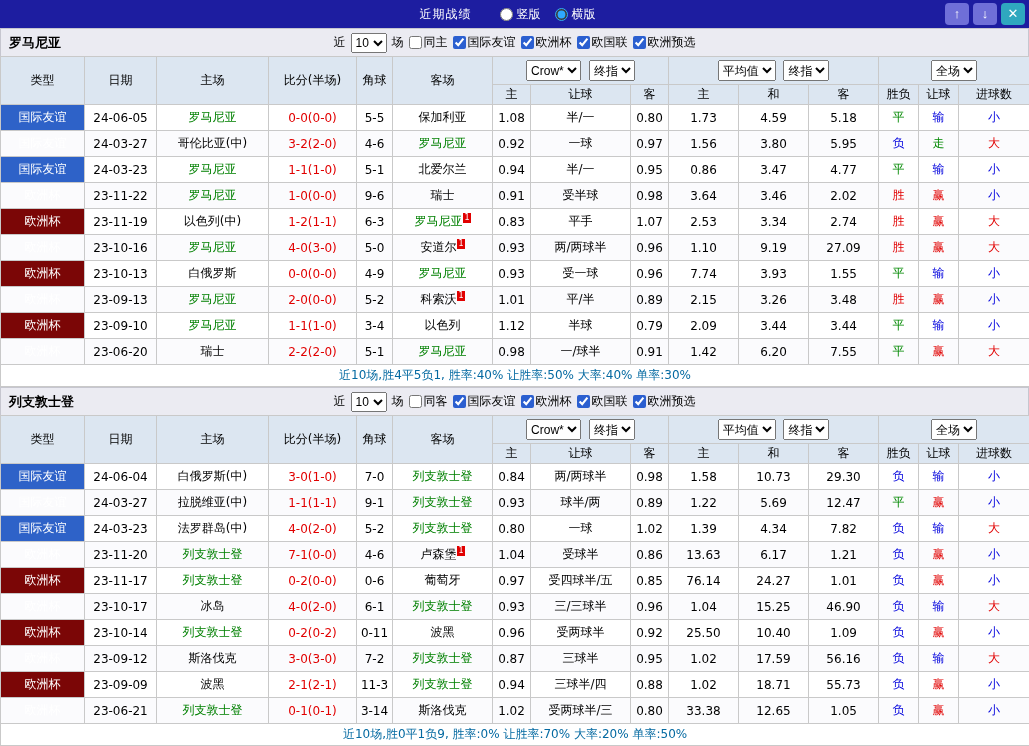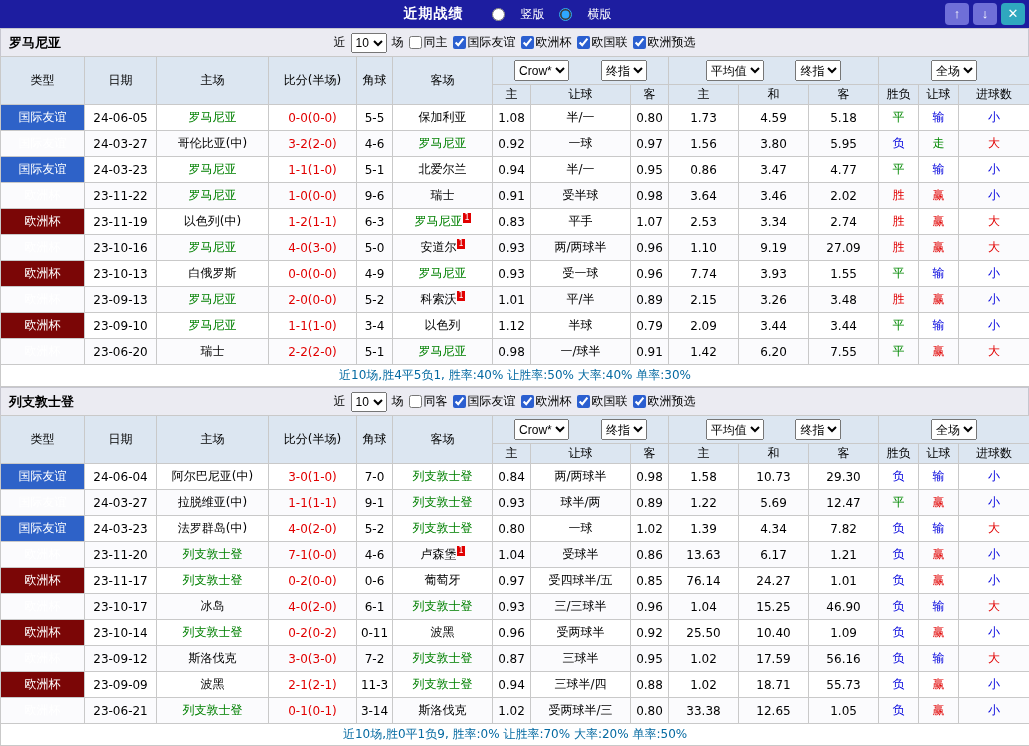--- a/index.html
+++ b/index.html
@@ -2,22 +2,22 @@
 <html><head>
 <meta charset="utf-8">
 <style>
   * { box-sizing: border-box; margin: 0; padding: 0; }
   html,body { width: 1029px; background:#fff; }
   body { font-family: "DejaVu Sans", "Liberation Sans", sans-serif; font-size: 12px; color:#000; }
 
   
   .titlebar { height: 28px; background:#1d1da0; color:#fff; display:flex; align-items:center;
               justify-content:center; position:relative; }
-  .titlebar .title { font-weight:bold; font-size:14px; margin-right:28px; letter-spacing:1px; }
-  .layout-opt { display:inline-flex; align-items:center; gap:16px; margin-right:14px; cursor:pointer;justify-content:space-between; }
+  .titlebar .title { font-weight:normal; font-size:12px; margin-right:28px; letter-spacing:1px; }
+  .layout-opt { display:inline-flex; align-items:center; gap:4px; margin-right:14px; cursor:pointer;justify-content:space-between; }
   .layout-opt input { accent-color:#2ea8ff; width:13px; height:13px; }
   .win-btns { position:absolute; right:4px; top:3px; display:flex; gap:4px; }
   .win-btn { width:24px; height:22px; border:none; border-radius:4px; color:#fff; font-size:13px;
              line-height:22px; text-align:center; cursor:pointer; }
   .win-btn.purple { background:#6f6fd8; }
   .win-btn.teal   { background:#2fa8bf; }
 
   
   .filterbar { height:28px; background:#ebebf2; border:1px solid #c6c6cf; border-bottom:none;
                display:flex; align-items:center; position:relative; }
@@ -25,21 +25,21 @@
   .filter-controls { margin:0 auto; display:flex; align-items:center; gap:5px; }
   .filter-controls select { height:20px; font-size:12px; }
   .cb { display:inline-flex; align-items:center; gap:2px; cursor:pointer; }
   .cb input { accent-color:#2b5fd0; width:13px; height:13px; }
 
   
   table { width:1029px; border-collapse:collapse; table-layout:fixed; background:#fff; }
   th, td { border:1px solid #c9c9c9; text-align:center; padding:0 2px; overflow:hidden; white-space:nowrap; }
   thead th { background:#dce6f1; font-weight:normal; }
   thead tr.h1 th { height:28px; }
-  thead tr.h1 th.sel-cell select { height:21px; font-size:12px; margin:0 14px; }
+  thead tr.h1 th.sel-cell select { height:21px; font-size:12px; margin:0 2px; }
   thead tr.h2 th { height:20px; }
   tbody td { height:26px; }
   tbody tr:nth-child(even) td { background:#fbfbfd; }
 
   td.type { color:#fff; font-size:12px; }
   td.t-friendly { background:#2e62c8; }
   td.t-euro     { background:#7b0606; }
   td.team.g { color:#008000; }
   td.score  { color:#e10000; }
   .mark { background:#e10000; color:#fff; font-size:8px; line-height:10px; padding:0 1px;
@@ -404,21 +404,21 @@
         <th>客</th>
         <th>胜负</th>
         <th>让球</th>
         <th>进球数</th>
       </tr>
     </thead>
     <tbody>
         <tr>
           <td class="type t-friendly">国际友谊</td>
           <td>24-06-04</td>
-          <td class="team ">阿尔巴尼亚(中)</td>
+          <td class="team ">白俄罗斯(中)</td>
           <td class="score">3-0(1-0)</td>
           <td>7-0</td>
           <td class="team g">列支敦士登</td>
           <td>0.84</td>
           <td>两/两球半</td>
           <td>0.98</td>
           <td>1.58</td>
           <td>10.73</td>
           <td>29.30</td>
           <td class="r-blue">负</td>

